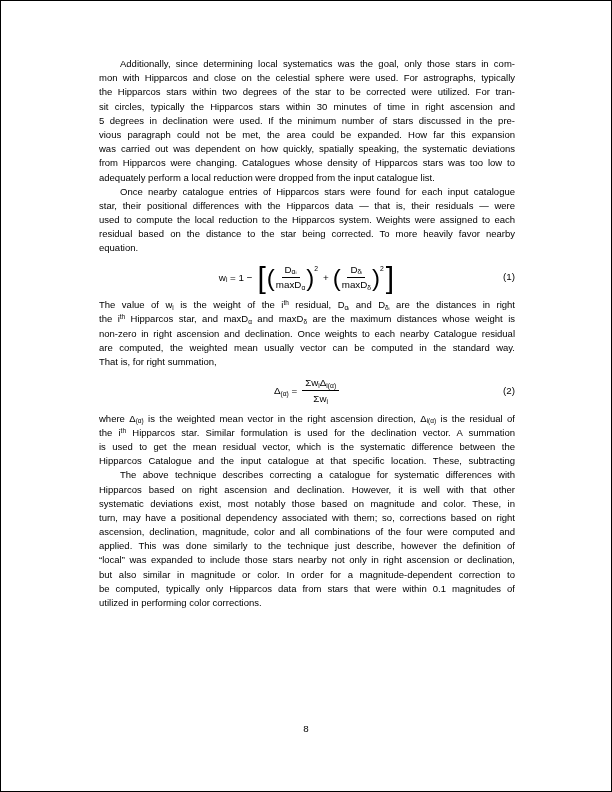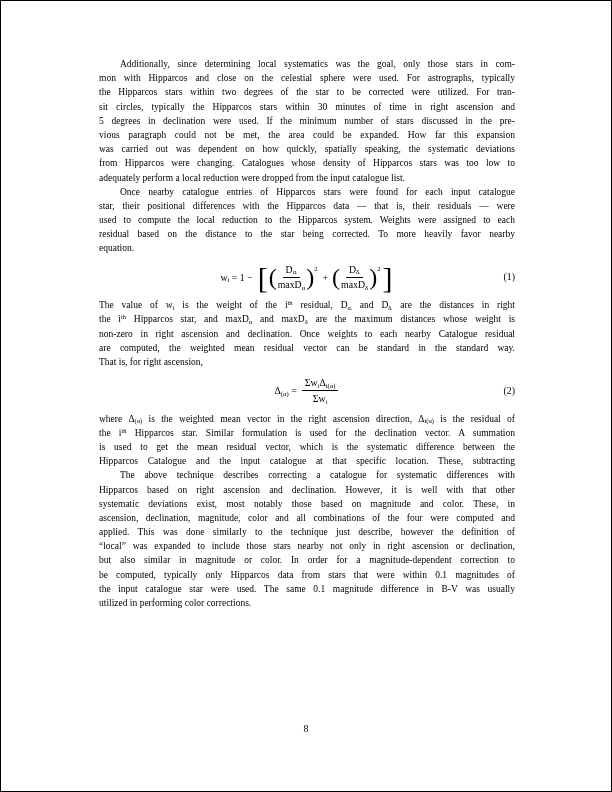--- a/index.html
+++ b/index.html
@@ -3,21 +3,21 @@
 <meta charset="utf-8">
 <style>
   html, body { margin: 0; padding: 0; background: #ffffff; }
   .page {
     width: 612px; height: 792px;
     box-sizing: border-box;
     position: relative;
     background: #ffffff;
     border: 1px solid #000000;
     color: #000000;
-    font-family: Liberation Serif, serif;
+    font-family: Liberation Sans, sans-serif;
     overflow: hidden;
   }
   .text-block {
     position: absolute;
     left: 98px; top: 56px;
     width: 416px;
     font-size: 9.5px;
     line-height: 14.2px;
   }
   .para { margin: 0; }
@@ -127,22 +127,22 @@
         <span class="exp">2</span>
         <span class="delim bracket">]</span>
       </div>
       <span class="eq-number">(1)</span>
     </div>
 
     <div class="para">
       <div class="line">The value of w<sub>i</sub> is the weight of the i<sup>th</sup> residual, D<sub>αᵢ</sub> and D<sub>δᵢ</sub> are the distances in right</div>
       <div class="line">the i<sup>th</sup> Hipparcos star, and maxD<sub>α</sub> and maxD<sub>δ</sub> are the maximum distances whose weight is</div>
       <div class="line">non-zero in right ascension and declination. Once weights to each nearby Catalogue residual</div>
-      <div class="line">are computed, the weighted mean residual vector can be standard in the standard way.</div>
-      <div class="line last">That is, for right ascension,</div>
+      <div class="line">are computed, the weighted mean usually vector can be computed in the standard way.</div>
+      <div class="line last">That is, for right summation,</div>
     </div>
 
     <div class="eq-row">
       <div class="eq-content">
         <span class="eq-lhs">Δ<sub>(α)</sub> =</span>
         <span class="frac">
           <span class="num">Σw<sub>i</sub>Δ<sub>i(α)</sub></span>
           <span class="den">Σw<sub>i</sub></span>
         </span>
       </div>
@@ -153,25 +153,25 @@
       <div class="line">where Δ<sub>(α)</sub> is the weighted mean vector in the right ascension direction, Δ<sub>i(α)</sub> is the residual of</div>
       <div class="line">the i<sup>th</sup> Hipparcos star. Similar formulation is used for the declination vector. A summation</div>
       <div class="line">is used to get the mean residual vector, which is the systematic difference between the</div>
       <div class="line">Hipparcos Catalogue and the input catalogue at that specific location. These, subtracting</div>
     </div>
 
     <div class="para">
       <div class="line indent">The above technique describes correcting a catalogue for systematic differences with</div>
       <div class="line">Hipparcos based on right ascension and declination. However, it is well with that other</div>
       <div class="line">systematic deviations exist, most notably those based on magnitude and color. These, in</div>
+      <div class="line">turn, may have a positional dependency associated with them; so, corrections based on right</div>
       <div class="line">ascension, declination, magnitude, color and all combinations of the four were computed and</div>
       <div class="line">applied. This was done similarly to the technique just describe, however the definition of</div>
       <div class="line">“local” was expanded to include those stars nearby not only in right ascension or declination,</div>
       <div class="line">but also similar in magnitude or color. In order for a magnitude-dependent correction to</div>
       <div class="line">be computed, typically only Hipparcos data from stars that were within 0.1 magnitudes of</div>
-      <div class="line">the input catalogue star were used. The same 0.1 magnitude difference in B-V was usually</div>
       <div class="line last">utilized in performing color corrections.</div>
     </div>
 
   </div>
 
   <div class="page-number">8</div>
 </div>
 
 </body></html>

